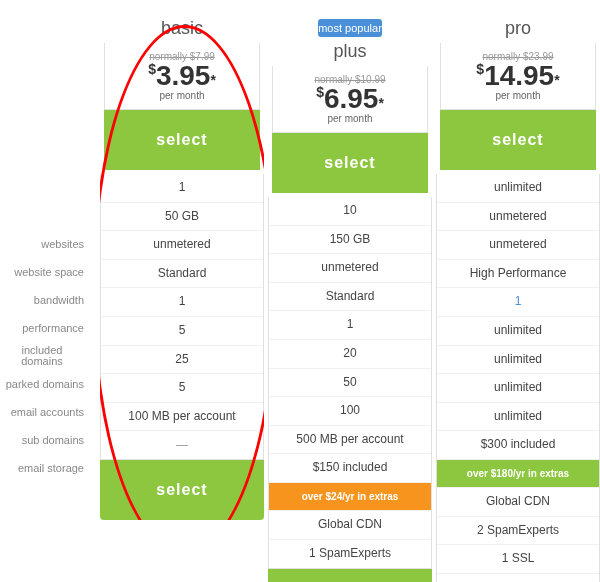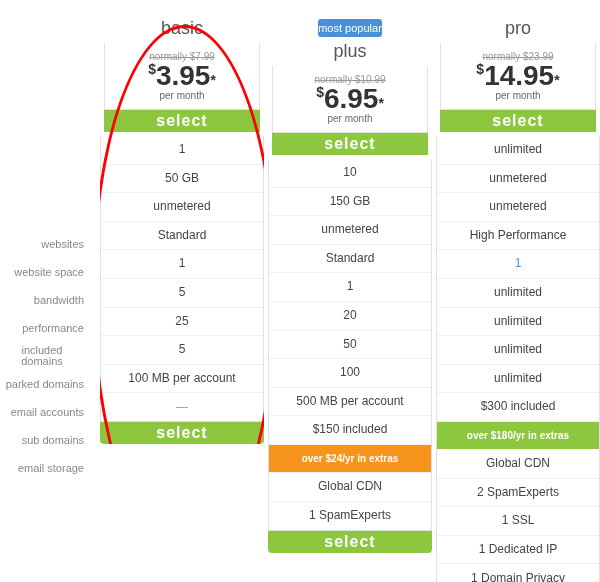--- a/index.html
+++ b/index.html
@@ -89,21 +89,21 @@
     .per-month {
       font-size: 10px;
       color: #666;
     }
     .select-btn {
       display: block;
       width: 100%;
       background: #8dc63f;
       color: #fff;
       border: none;
-      padding: 2px 0;
+      padding: 21px 0;
       font-size: 16px;
       cursor: pointer;
       text-align: center;
       font-weight: bold;
       letter-spacing: 1px;
       text-transform: lowercase;
     }
     .plan-features {
       border: 1px solid #e0e0e0;
       border-top: none;

